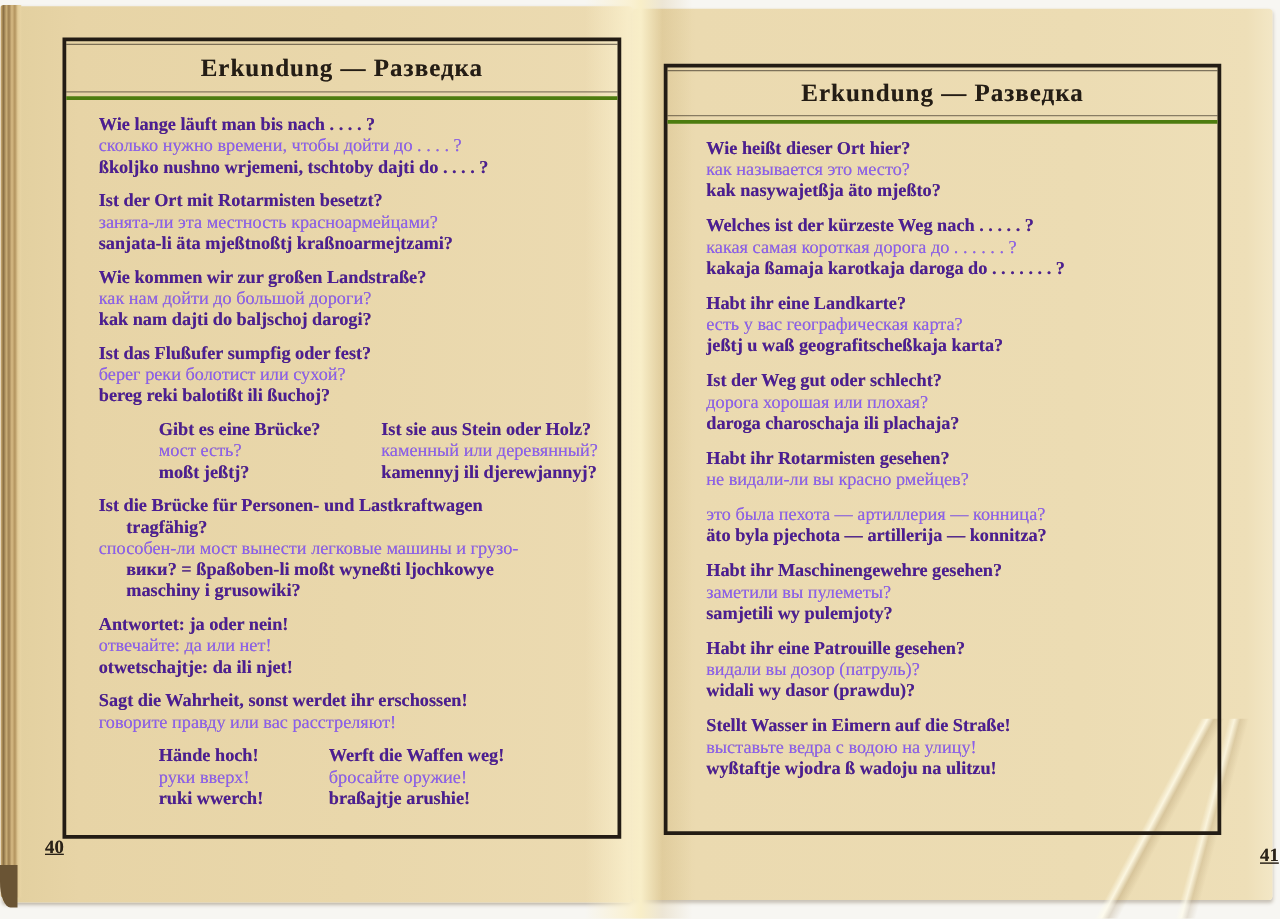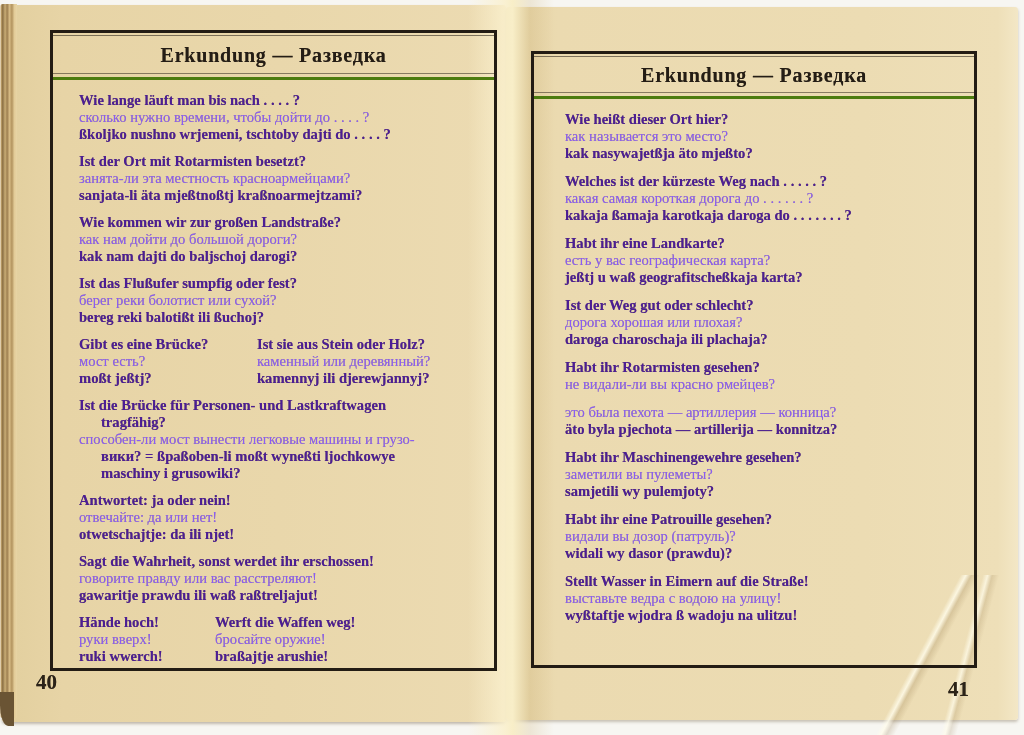--- a/index.html
+++ b/index.html
@@ -65,32 +65,33 @@
   .frame-left .head{height:44px;}
   .frame-right .head{height:42px;}
   .head::before{content:'';position:absolute;top:2px;left:0;right:0;height:1px;background:rgba(35,28,20,.55);}
   .head::after{content:'';position:absolute;bottom:3px;left:0;right:0;height:1px;background:rgba(35,28,20,.5);}
   
   .content{position:absolute;left:0;right:0;}
   .frame-left  .content{top:47px;padding:12px 8px 0 26px;}
   .frame-right .content{top:45px;padding:12px 24px 0 31px;}
   .block{margin-bottom:10px;}
   .frame-right .block{margin-bottom:11px;}
-  .two-col{display:flex;}
+  .two-col{display:flex;margin-left:48px;}
   .line{font-size:14.6px;line-height:17px;white-space:nowrap;}
   .frame-right .line{line-height:17px;}
   .de,.tr{font-weight:700;color:#4c1d95;text-shadow:0 0 .4px rgba(40,30,20,.5);}
   .ru{font-weight:400;color:#8b5cf6;text-shadow:0 0 .4px rgba(70,55,40,.4);}
   .ind{margin-left:22px;}
   .pagenum{
-    position:absolute;font-weight:700;font-size:21px;color:#2a2218;
+    position:absolute;font-weight:700;font-size:15px;color:#2a2218;
     text-shadow:0 0 .4px rgba(40,30,20,.5);
+    text-decoration:underline;
   }
   .pagenum-left{left:36px;top:670px;}
-  .pagenum-right{left:948px;top:677px;}
+  .pagenum-right{left:1008px;top:677px;}
 </style>
 </head>
 <body>
 
 <div class="page page-left"></div>
 
 <div class="page page-right"></div>
 
 <div class="stack-edge"></div>
 <div class="cover-corner"></div>
@@ -153,21 +154,20 @@
         <div class="col">
           <div class="line de">Antwortet: ja oder nein!</div>
           <div class="line ru">отвечайте: да или нет!</div>
           <div class="line tr">otwetschajtje: da ili njet!</div>
         </div>
       </div>
       <div class="block">
         <div class="col">
           <div class="line de">Sagt die Wahrheit, sonst werdet ihr erschossen!</div>
           <div class="line ru">говорите правду или вас расстреляют!</div>
-          <div class="line tr">gawaritje prawdu ili waß raßtreljajut!</div>
         </div>
       </div>
       <div class="block two-col">
         <div class="col" style="width: 136px;">
           <div class="line de">Hände hoch!</div>
           <div class="line ru">руки вверх!</div>
           <div class="line tr">ruki wwerch!</div>
         </div>
         <div class="col">
           <div class="line de">Werft die Waffen weg!</div>

